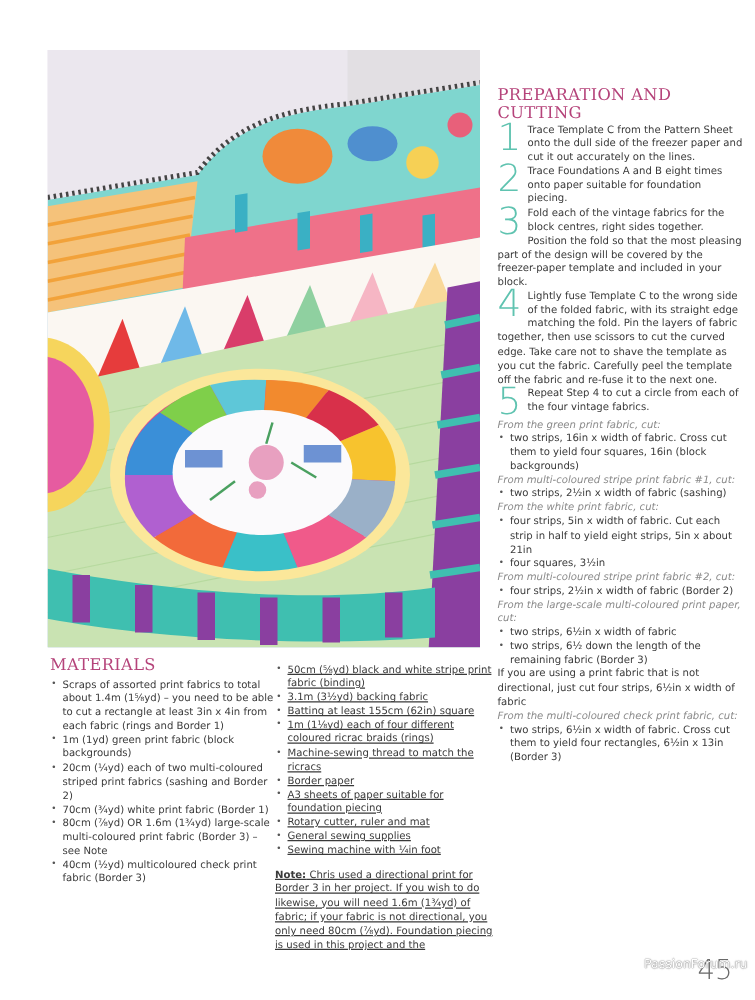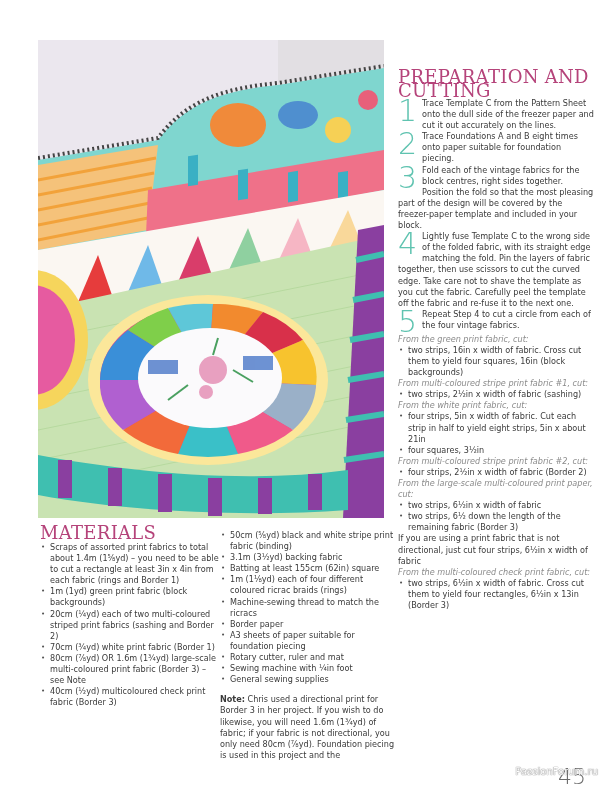--- a/index.html
+++ b/index.html
@@ -10,21 +10,21 @@
     color: #3c3c3c;
   }
   .photo {
     position: absolute; left: 38px; top: 40px; width: 346px; height: 478px;
     overflow: hidden; background: #ece8f0;
   }
   .photo svg { display: block; }
   .heading {
     font-family: "DejaVu Serif", serif;
     color: #b5437a;
-    font-size: 18px;
+    font-size: 13px;
     letter-spacing: 0.3px;
     line-height: 14px;
     margin: 0;
     font-weight: normal;
   }
   .txt { font-size: 8.1px; line-height: 11.1px; color: #3a3a3a; }
   .col { position: absolute; }
   .col-right { left: 398px; top: 62px; width: 196px; }
   .col-mat1 { left: 40px; top: 526px; width: 180px; }
   .col-mat2 { left: 220px; top: 526px; width: 180px; }
@@ -221,30 +221,30 @@
   <ul>
     <li>Scraps of assorted print fabrics to total about 1.4m (1⅝yd) – you need to be able to cut a rectangle at least 3in x 4in from each fabric (rings and Border 1)</li>
     <li>1m (1yd) green print fabric (block backgrounds)</li>
     <li>20cm (¼yd) each of two multi-coloured striped print fabrics (sashing and Border 2)</li>
     <li>70cm (¾yd) white print fabric (Border 1)</li>
     <li>80cm (⅞yd) OR 1.6m (1¾yd) large-scale multi-coloured print fabric (Border 3) – see Note</li>
     <li>40cm (½yd) multicoloured check print fabric (Border 3)</li>
   </ul>
 </div>
 
-<div class="col col-mat2 txt" style="top:530px;">
+<div class="col col-mat2 txt" style="top:530px;text-decoration:underline;">
   <ul>
     <li>50cm (⅝yd) black and white stripe print fabric (binding)</li>
     <li>3.1m (3½yd) backing fabric</li>
     <li>Batting at least 155cm (62in) square</li>
     <li>1m (1⅛yd) each of four different coloured ricrac braids (rings)</li>
     <li>Machine-sewing thread to match the ricracs</li>
     <li>Border paper</li>
     <li>A3 sheets of paper suitable for foundation piecing</li>
     <li>Rotary cutter, ruler and mat</li>
+    <li>General sewing supplies</li>
     <li>Sewing machine with ¼in foot</li>
-    <li>General sewing supplies</li>
   </ul>
   <p style="margin-top:9px;"><span class="note-label">Note:</span><span> Chris used a directional print for Border 3 in her project. If you wish to do likewise, you will need 1.6m (1¾yd) of fabric; if your fabric is not directional, you only need 80cm (⅞yd). Foundation piecing is used in this project and the</span></p>
 </div>
 
 <div class="page-num">45</div>
 <div class="watermark">PassionForum.ru</div>
 
 </body></html>

